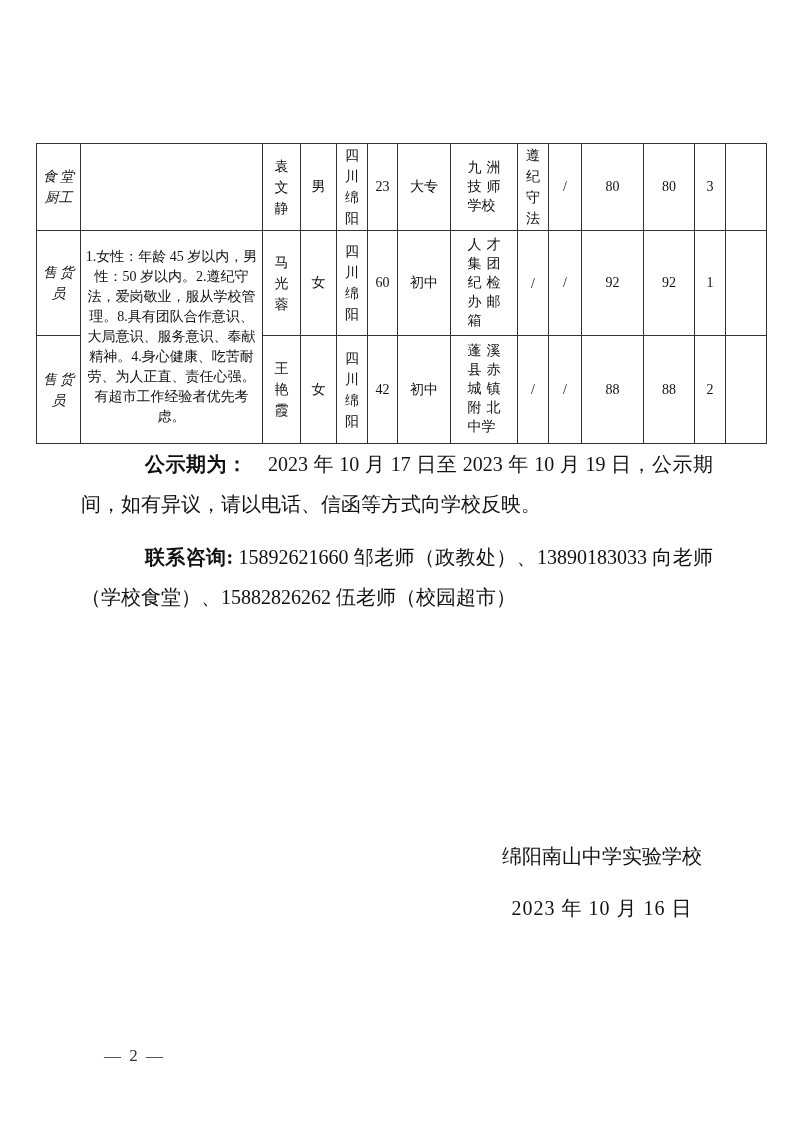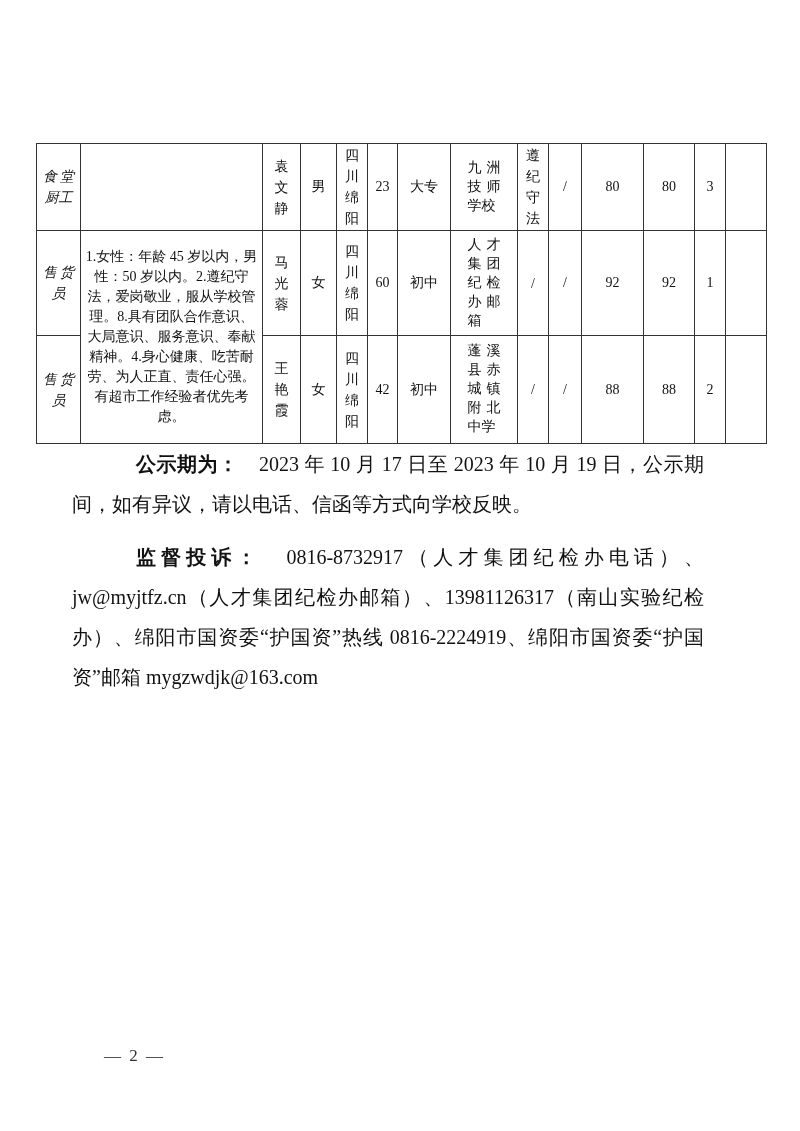--- a/index.html
+++ b/index.html
@@ -33,21 +33,21 @@
     text-align:justify;
     font-size:15px;
     line-height:21px;
     padding:3px 5px 3px 6px;
   }
   .w1 { display:inline-block; width:1em; line-height:21px; }
   .pos-inner { display:inline-block; width:2.2em; text-align:justify; text-align-last:center; line-height:21px;font-style:italic; }
   .sch-inner { display:inline-block; width:2.35em; text-align:justify; line-height:19px;font-family:Liberation Mono, monospace; }
   
   .body-text {
-    position:absolute; left:72px; top:444px; width:632px;
+    position:absolute; left:81px; top:444px; width:632px;
     font-size:20px; line-height:40px;
     text-align:justify;
     color:#111;
   }
   .body-text p { text-indent:64px; margin:0; }
   .body-text p + p { margin-top:13px; }
   .para-label { font-weight:bold; }
   
   .signature {
     position:absolute; right:98px; top:843px;
@@ -130,19 +130,23 @@
         <td>88</td>
         <td>88</td>
         <td>2</td>
         <td></td>
       </tr>
     </tbody>
   </table>
 
   <div class="body-text">
     <p><span class="para-label">公示期为：</span><span>　2023 年 10 月 17 日至 2023 年 10 月 19 日，公示期间，如有异议，请以电话、信函等方式向学校反映。</span></p>
-    <p><span class="para-label">监督投诉：</span><span>　0816-8732917（人才集团纪检办电话）、jw@myjtfz.cn（人才集团纪检办邮箱）、13981126317（南山实验纪检办）、绵阳市国资委“护国资”热线 0816-2224919、绵阳市国资委“护国资”邮箱 mygzwdjk@163.com</span></p>
+    <p><span class="para-label">联系咨询:</span><span> 15892621660 邹老师（政教处）、13890183033 向老师（学校食堂）、15882826262 伍老师（校园超市）</span></p>
   </div>
 
+  <div class="signature">
+    <div class="sig-org">绵阳南山中学实验学校</div>
+    <div class="sig-date">2023 年 10 月 16 日</div>
+  </div>
 
   <div class="footer-num">— 2 —</div>
 
 </div>
 
 </body></html>

